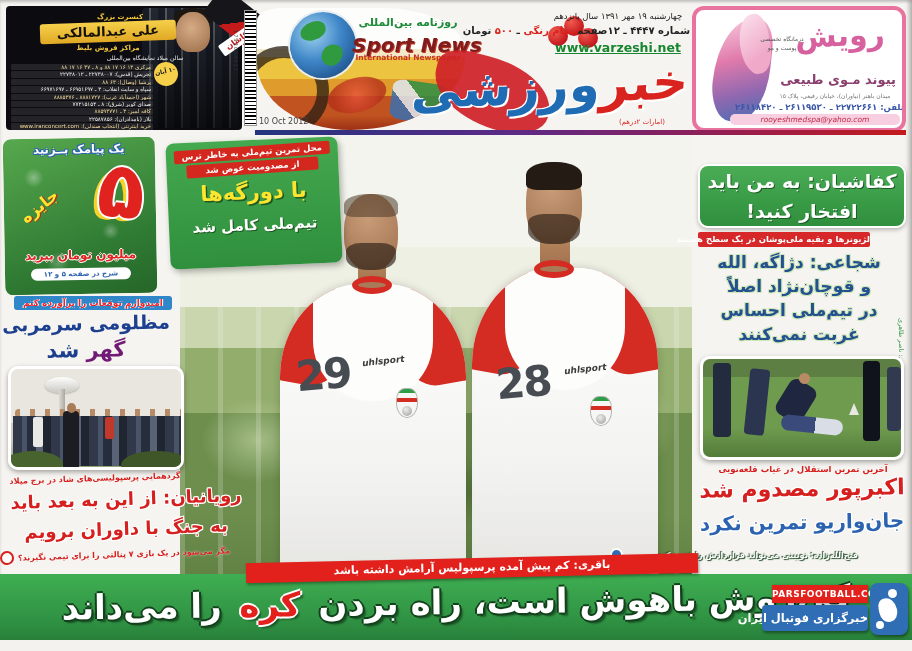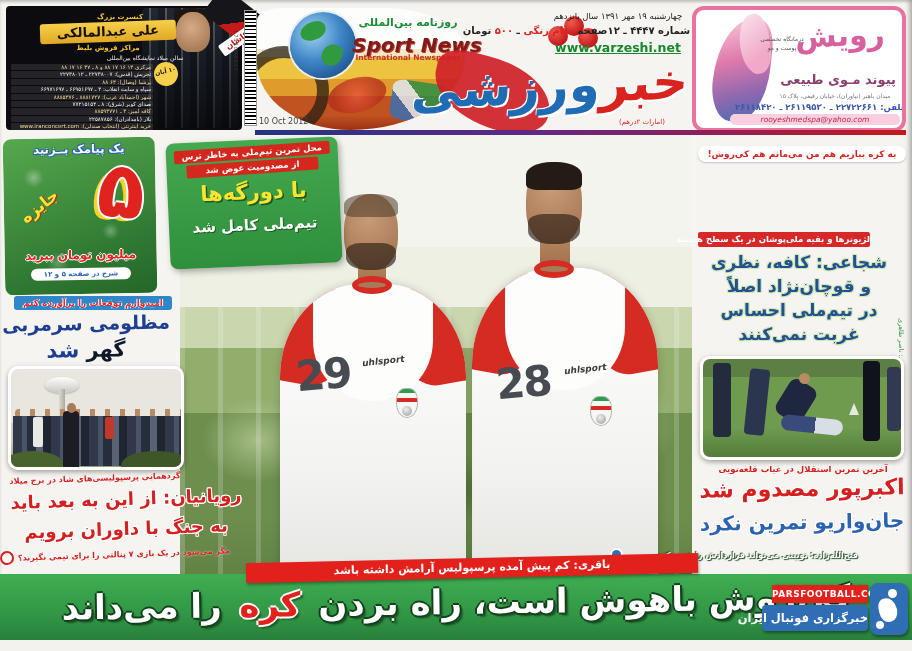--- a/index.html
+++ b/index.html
@@ -140,21 +140,21 @@
   #promo-line{position:absolute;left:0;bottom:32px;width:100%;font-size:12px;font-weight:bold;color:#e0231f;text-align:center;
     text-shadow:1px 0 0 #fff,-1px 0 0 #fff,0 1px 0 #fff,0 -1px 0 #fff;}
   #promo-note{position:absolute;left:26px;bottom:14px;width:100px;height:12px;background:#fff;border-radius:6px;
     font-size:7px;font-weight:bold;color:#2b63b0;text-align:center;line-height:12px;}
   #hope-strip{left:14px;top:296px;width:158px;height:14px;background:#2f86c9;border-radius:3px;
     font-size:9px;font-weight:bold;color:#e8262b;text-align:center;line-height:14px;
     text-shadow:1px 0 0 #fff,-1px 0 0 #fff;}
   #mazloumi1{left:2px;top:312px;width:168px;font-size:19px;font-weight:bold;color:#1d3f8f;text-align:center;
     transform:rotate(-1deg);}
   #mazloumi2{left:2px;top:338px;width:168px;font-size:21px;font-weight:bold;text-align:center;transform:rotate(-1deg);}
-  #mazloumi2 .m-red{color:#0f172a;} #mazloumi2 .m-blue{color:#1d3f8f;}
+  #mazloumi2 .m-red{color:#701a75;} #mazloumi2 .m-blue{color:#1d3f8f;}
   #milad-photo{left:8px;top:366px;width:176px;height:104px;border:3px solid #fff;border-radius:10px;
     box-shadow:0 2px 5px rgba(0,0,0,.35);overflow:hidden;
     background:linear-gradient(#e9e6df 0 55%,#cfcbc0 55% 70%,#8fa275 100%);}
   #milad-tower-pod{position:absolute;left:34px;top:8px;width:34px;height:16px;border-radius:50%;
     background:linear-gradient(#fdfdfc,#c9c8c2);box-shadow:0 1px 2px rgba(0,0,0,.25);}
   #milad-tower-stem{position:absolute;left:48px;top:20px;width:6px;height:34px;background:linear-gradient(90deg,#dcdad2,#aaa89f);}
   #milad-heads{position:absolute;left:4px;top:40px;width:168px;height:9px;
     background:repeating-linear-gradient(90deg,#b78b66 0 5px,transparent 5px 15px);border-radius:4px;}
   #milad-crowd{position:absolute;left:2px;top:47px;width:172px;height:50px;
     background:repeating-linear-gradient(90deg,#30384a 0 9px,#4a5468 9px 14px,#262d3d 14px 23px,#5a6376 23px 30px,#1f2531 30px 38px);}
@@ -397,23 +397,26 @@
     <span>مگر می‌شود در یک بازی ۷ پنالتی را برای تیمی نگیرند؟</span>
   </div>
 
   <div id="center-note" class="abs">
     <div id="note-strip1" class="note-strip nowrap">محل تمرین تیم‌ملی به خاطر ترس</div>
     <div id="note-strip2" class="note-strip nowrap">از مصدومیت عوض شد</div>
     <div id="note-yellow" class="nowrap">با دورگه‌ها</div>
     <div id="note-white" class="nowrap">تیم‌ملی کامل شد</div>
   </div>
 
-  <div id="stay-strip" class="abs nowrap">به کره ببازیم هم من می‌مانم هم کی‌روش!</div>
+  <div id="kafashian" class="abs">
+    <div class="nowrap">کفاشیان: به من باید</div>
+    <div class="nowrap">افتخار کنید!</div>
+  </div>
   <div id="legion-strip" class="abs nowrap">لژیونرها و بقیه ملی‌پوشان در یک سطح هستند</div>
-  <div id="shojaei1" class="abs shojaei-line nowrap">شجاعی: کافه، نظری</div>
+  <div id="shojaei1" class="abs shojaei-line nowrap">شجاعی: دژاگه، الله</div>
   <div id="shojaei2" class="abs shojaei-line nowrap">و قوچان‌نژاد اصلاً</div>
   <div id="shojaei3" class="abs shojaei-line nowrap">در تیم‌ملی احساس</div>
   <div id="shojaei4" class="abs shojaei-line nowrap">غربت نمی‌کنند</div>
   <div id="photo-credit" class="abs nowrap">عکس: ناصر طاهری</div>
 
   <div id="esteghlal-photo" class="abs">
     <div id="eg-f1" class="fig"></div>
     <div id="eg-f2" class="fig"></div>
     <div id="eg-f3" class="fig"></div>
     <div id="eg-h3" class="fig-head"></div>

